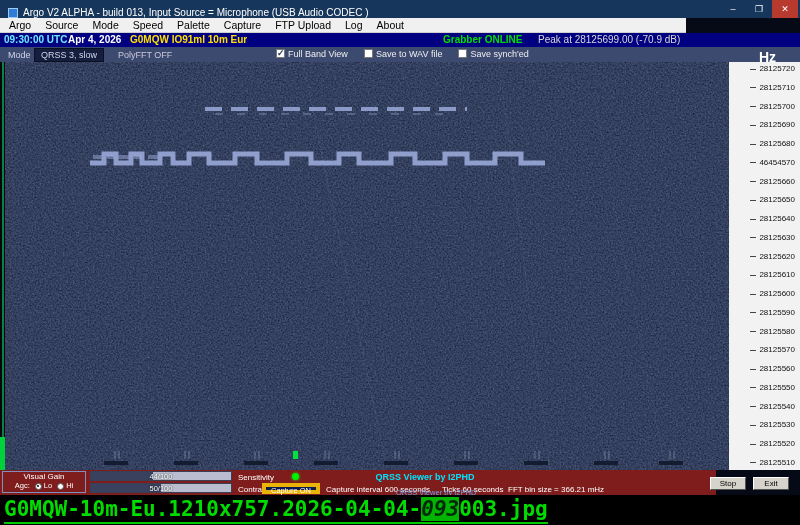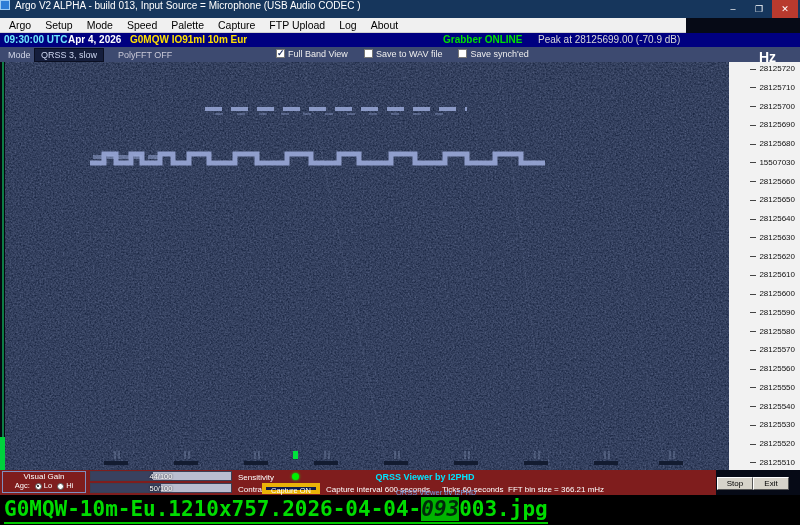--- a/index.html
+++ b/index.html
@@ -1,20 +1,20 @@
 <!DOCTYPE html>
 <html><head>
 <meta charset="utf-8">
 <style>
   * { margin:0; padding:0; box-sizing:border-box; }
   html,body { width:800px; height:525px; background:#000; overflow:hidden; }
   .app { position:relative; width:800px; height:525px; font-family:"Liberation Sans", sans-serif; background:#060a16; overflow:hidden; }
 
   
-  .titlebar { position:absolute; left:0; top:0; width:800px; height:18px; background:#16365c; color:#fff; display:flex; align-items:flex-start; gap:5px; padding:0 2px 0 0; font-size:10px; }
+  .titlebar { position:absolute; left:0; top:0; width:800px; height:18px; background:#16365c; color:#fff; display:flex; align-items:flex-end; gap:5px; padding:0 2px 0 8px; font-size:10px; }
   .app-icon { width:10px; height:10px; background:#2e7cd6; border:1px solid #9ccaf5; display:inline-block; flex:0 0 auto; }
   .title-text { flex:1; white-space:nowrap; overflow:hidden; }
   .win-controls { display:flex; height:18px; }
   .win-btn { width:26px; text-align:center; line-height:18px; font-size:9px; color:#fff; }
   .win-btn.close { background:#b83a2e; }
 
   
   .menubar { position:absolute; left:0; top:18px; width:686px; height:15px; background:#f0f0f0; border-bottom:1px solid #d0d0d0; display:flex; align-items:center; font-size:10.5px; color:#000; padding-left:2px; }
   .menu-item { padding:0 7px; line-height:15px; }
 
@@ -65,21 +65,21 @@
   .sens { left:238px; top:3px; }
   .cont { left:238px; top:15px; }
   .led { position:absolute; left:292px; top:3px; width:7px; height:7px; border-radius:50%; background:#00f000; box-shadow:0 0 3px #00f000; }
   .viewer { position:absolute; left:330px; top:2px; width:190px; text-align:center; color:#00e4ff; font-weight:bold; font-size:9px; }
   .capture { position:absolute; left:262px; top:13px; width:58px; height:11px; background:#0d1b4d; color:#fff; border:4px solid #eab308; font-size:7.5px; line-height:8px; font-family:"Liberation Sans", sans-serif; }
   .ci { left:326px; top:15px; }
   .tk { left:442px; top:15px; }
   .fft { left:508px; top:15px; }
   .viewer-small { position:absolute; left:396px; top:18px; color:#6f9fe8; font-size:7.5px; }
   .btn { position:absolute; top:7px; width:36px; height:13px; background:#d6d3ca; border:1px solid #fff; border-right-color:#555; border-bottom-color:#555; font-size:8px; color:#000; line-height:10px; text-align:center; font-family:"Liberation Sans", sans-serif; }
-  .stop { left:710px;margin-left:7px; } .exit { left:753px; }
+  .stop { left:710px; } .exit { left:753px; }
 
   
   .statusbar { position:absolute; left:0; top:495px; width:800px; height:30px; background:#000; }
   .fname { position:absolute; left:4px; top:2px; font-family:"DejaVu Sans Mono", monospace; font-weight:bold; font-size:21px; color:#00dc00; display:inline-block; border-bottom:2px solid #00c800; padding-bottom:1px; white-space:nowrap; }
   .fname .hl { background:#00b400; color:#01290a;font-style:italic; }
 </style>
 </head>
 <body>
 
 <div class="app">
@@ -89,21 +89,21 @@
     <span class="title-text">Argo V2 ALPHA - build 013, Input Source = Microphone (USB Audio CODEC )</span>
     <span class="win-controls">
       <span class="win-btn">–</span>
       <span class="win-btn">❐</span>
       <span class="win-btn close">✕</span>
     </span>
   </div>
 
   <nav class="menubar">
       <span class="menu-item">Argo</span>
-      <span class="menu-item">Setup</span>
+      <span class="menu-item">Source</span>
       <span class="menu-item">Mode</span>
       <span class="menu-item">Speed</span>
       <span class="menu-item">Palette</span>
       <span class="menu-item">Capture</span>
       <span class="menu-item">FTP Upload</span>
       <span class="menu-item">Log</span>
       <span class="menu-item">About</span>
     </nav>
 
   <div class="infobar">
@@ -191,21 +191,21 @@
         <div class="freq-row">
           <span class="htick"></span>
           <span>28125690</span>
         </div>
         <div class="freq-row">
           <span class="htick"></span>
           <span>28125680</span>
         </div>
         <div class="freq-row">
           <span class="htick"></span>
-          <span>15507030</span>
+          <span>46454570</span>
         </div>
         <div class="freq-row">
           <span class="htick"></span>
           <span>28125660</span>
         </div>
         <div class="freq-row">
           <span class="htick"></span>
           <span>28125650</span>
         </div>
         <div class="freq-row">

